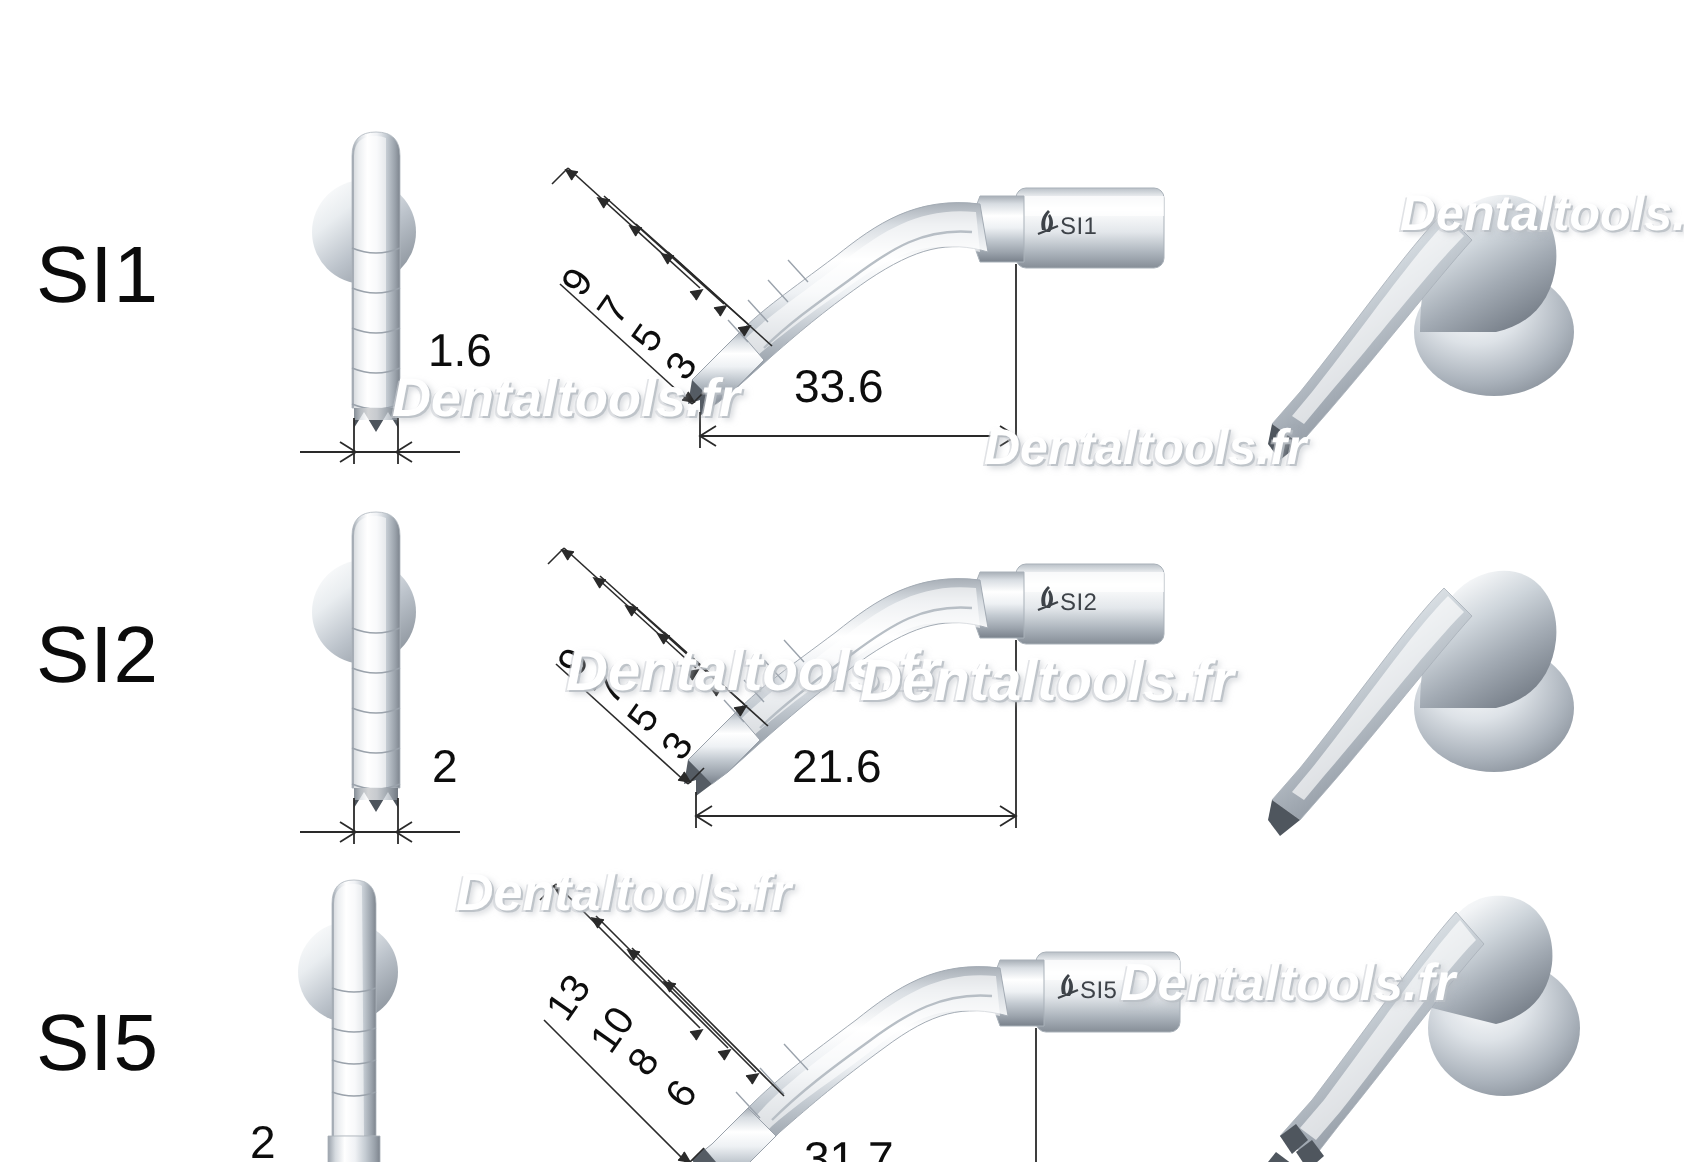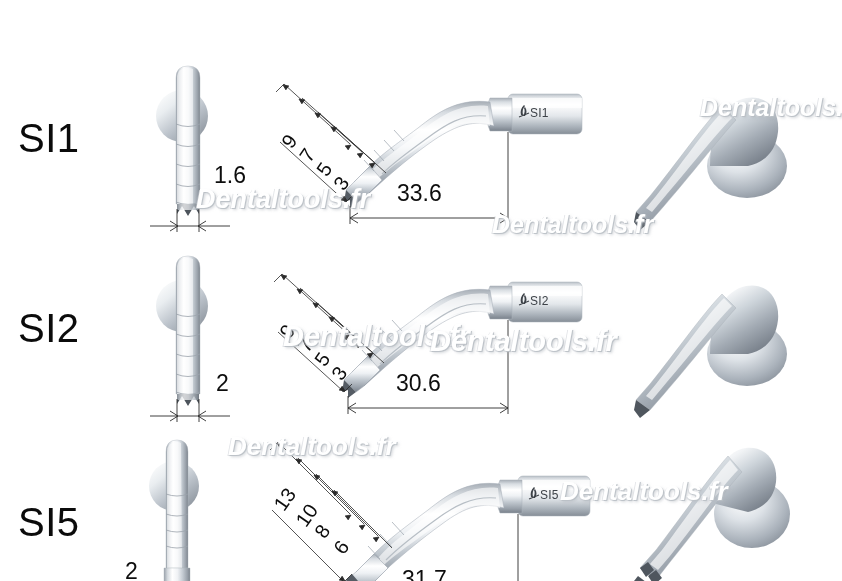--- a/index.html
+++ b/index.html
@@ -319,21 +319,21 @@
           <line x1="246" y1="76" x2="246" y2="170"></line>
           <line x1="86" y1="164" x2="246" y2="164"></line>
           <path d="M94 159 L86 164 L94 169" fill="none"></path>
           <path d="M238 159 L246 164 L238 169" fill="none"></path>
         </g>
       </svg>
       <div class="grad-label" style="left:20px;  top:76px;">9</div>
       <div class="grad-label" style="left:38px;  top:90px;">7</div>
       <div class="grad-label" style="left:55px;  top:104px;">5</div>
       <div class="grad-label" style="left:72px;  top:118px;">3</div>
-      <div class="dim-text" style="left:134px; top:126px;">30.6</div>
+      <div class="dim-text" style="left:134px; top:126px;">21.6</div>
       <svg width="14" height="16" style="position:absolute; left:255px; top:48px;" viewBox="0 0 14 16">
         <path d="M7 1 C4 4 3 7 4 11 L6 11 C5 7 6 4 8 2 Z M8 3 C10 6 10 9 8 12 L6 12 C8 9 8 6 7 4 Z" fill="#3d4248"></path>
         <line x1="2" y1="13" x2="12" y2="9" stroke="#3d4248" stroke-width="1.1"></line>
       </svg>
       <div class="engrave-text" style="left:268px; top:50px;">SI2</div>
     </div>
 
     <div class="iso-view">
       <svg width="242" height="190" viewBox="0 0 242 190">
         <ellipse cx="147" cy="110" rx="40" ry="32" fill="url(#gDisc)"></ellipse>

